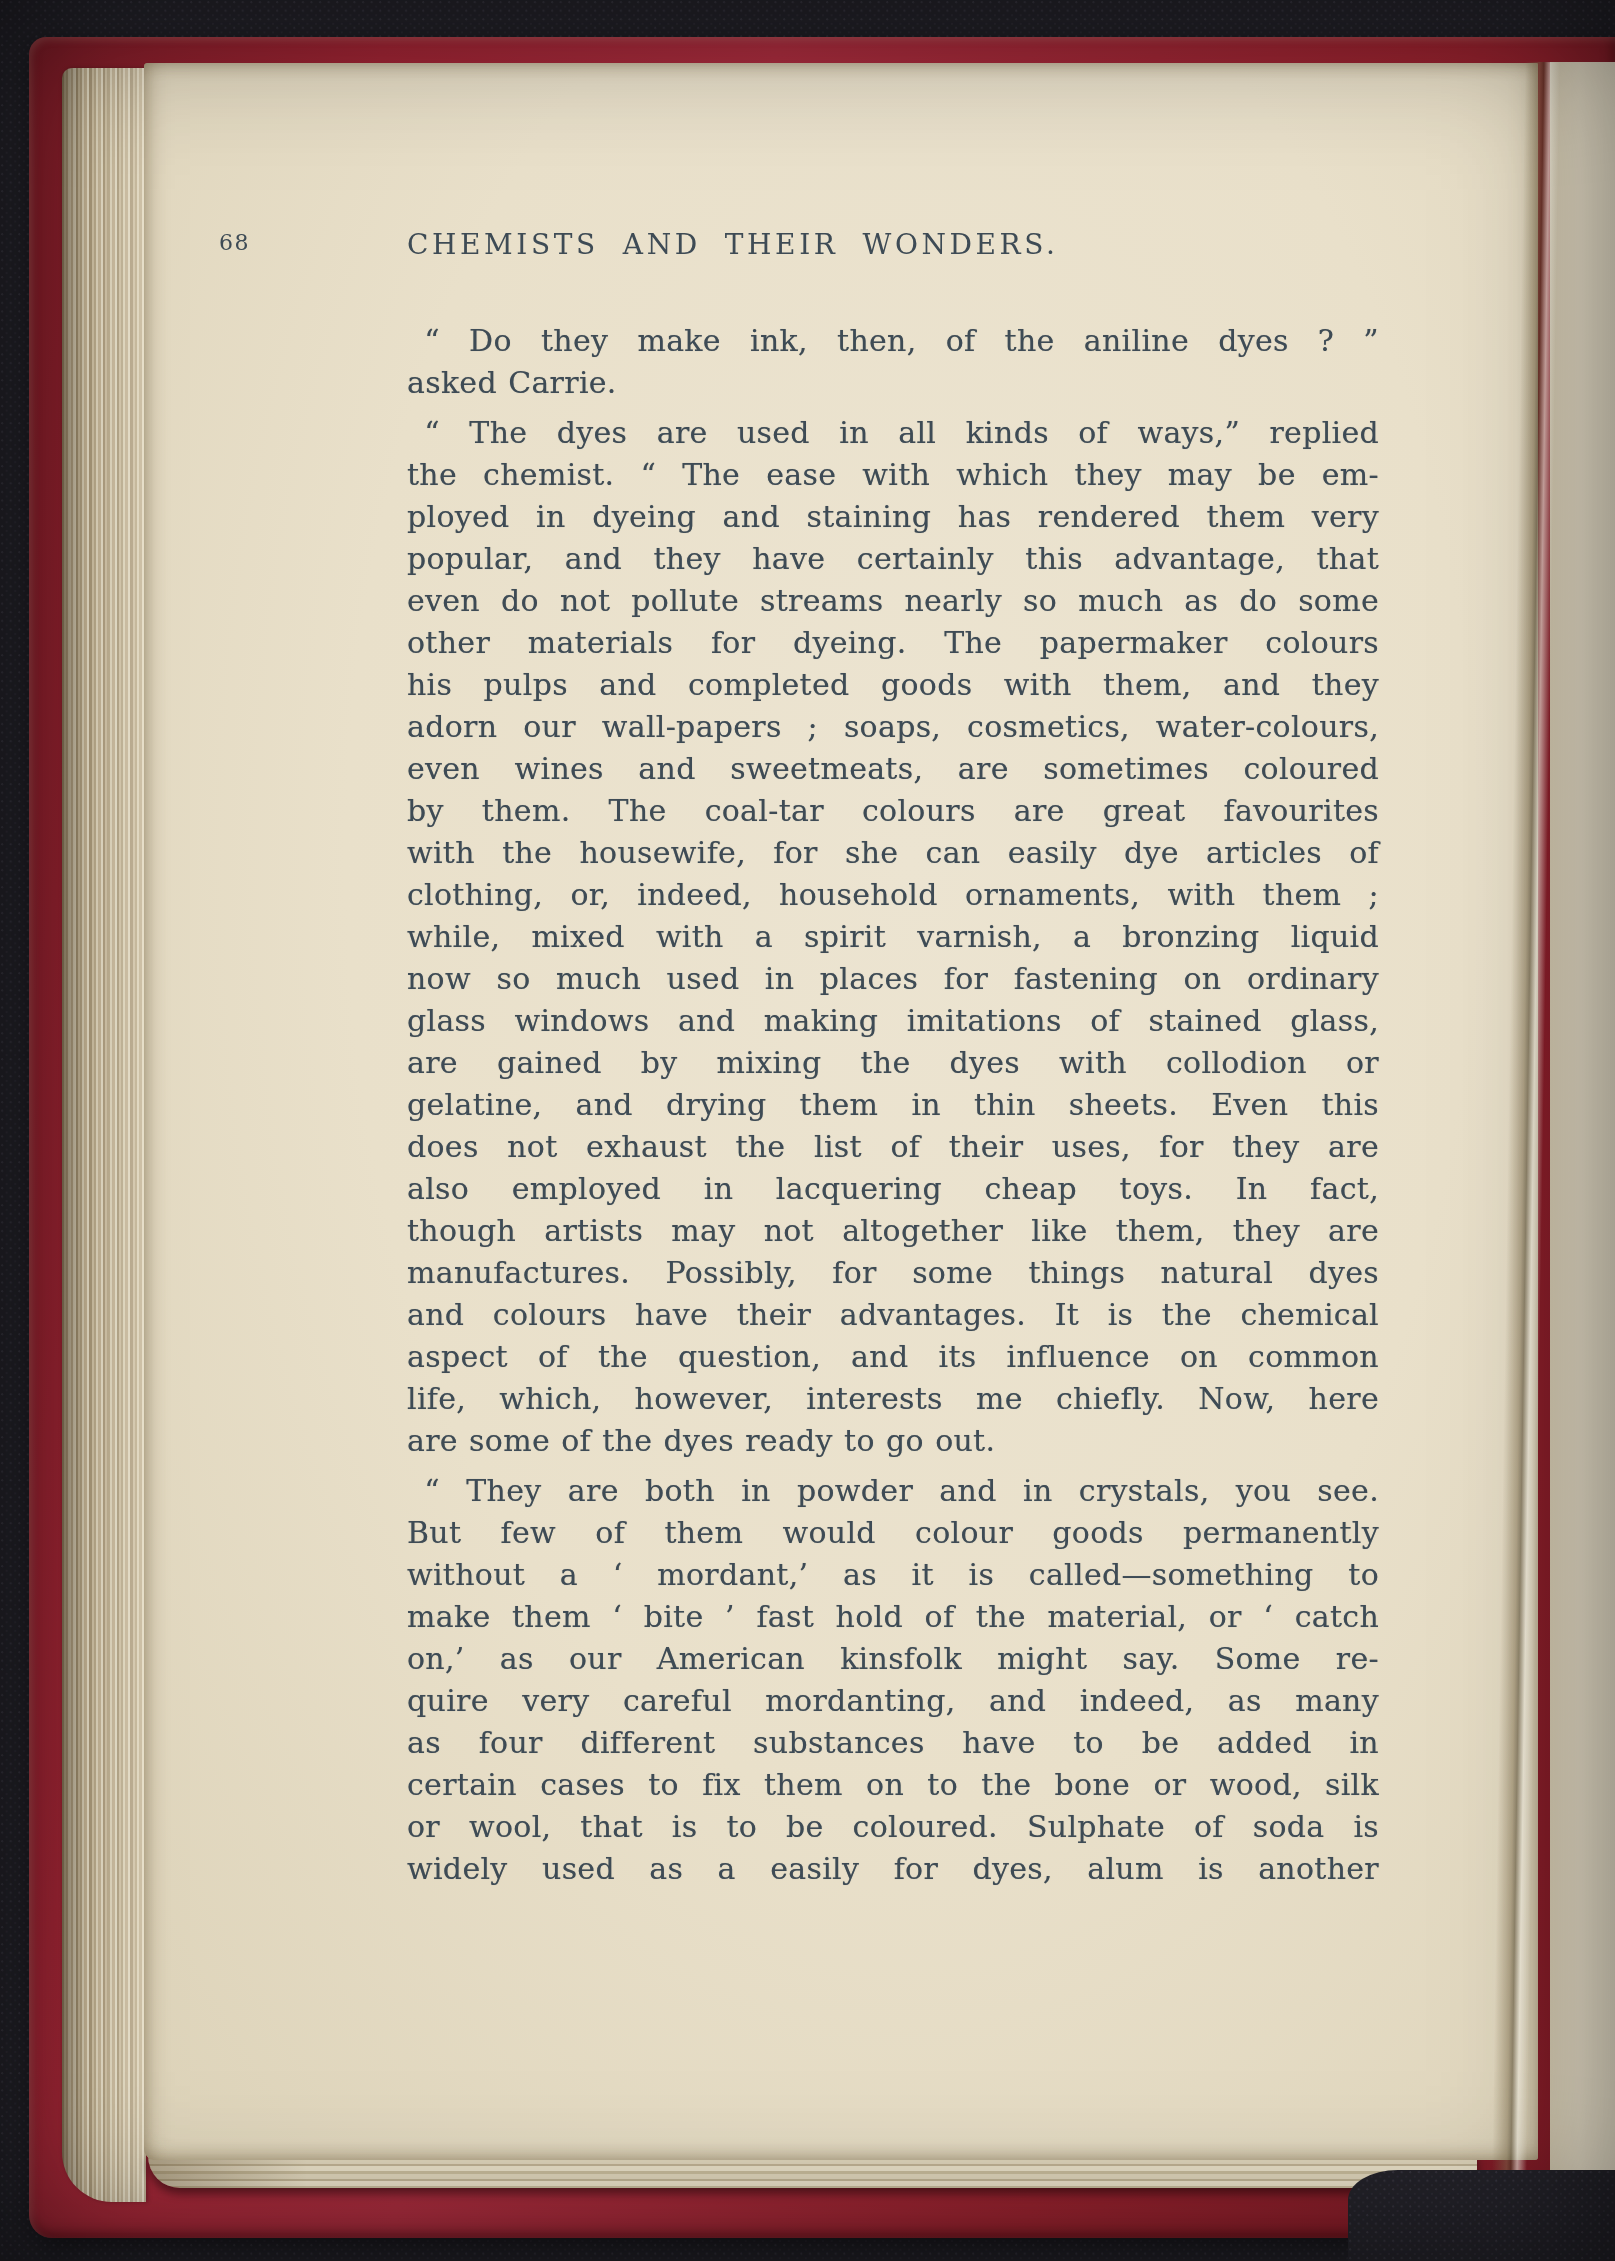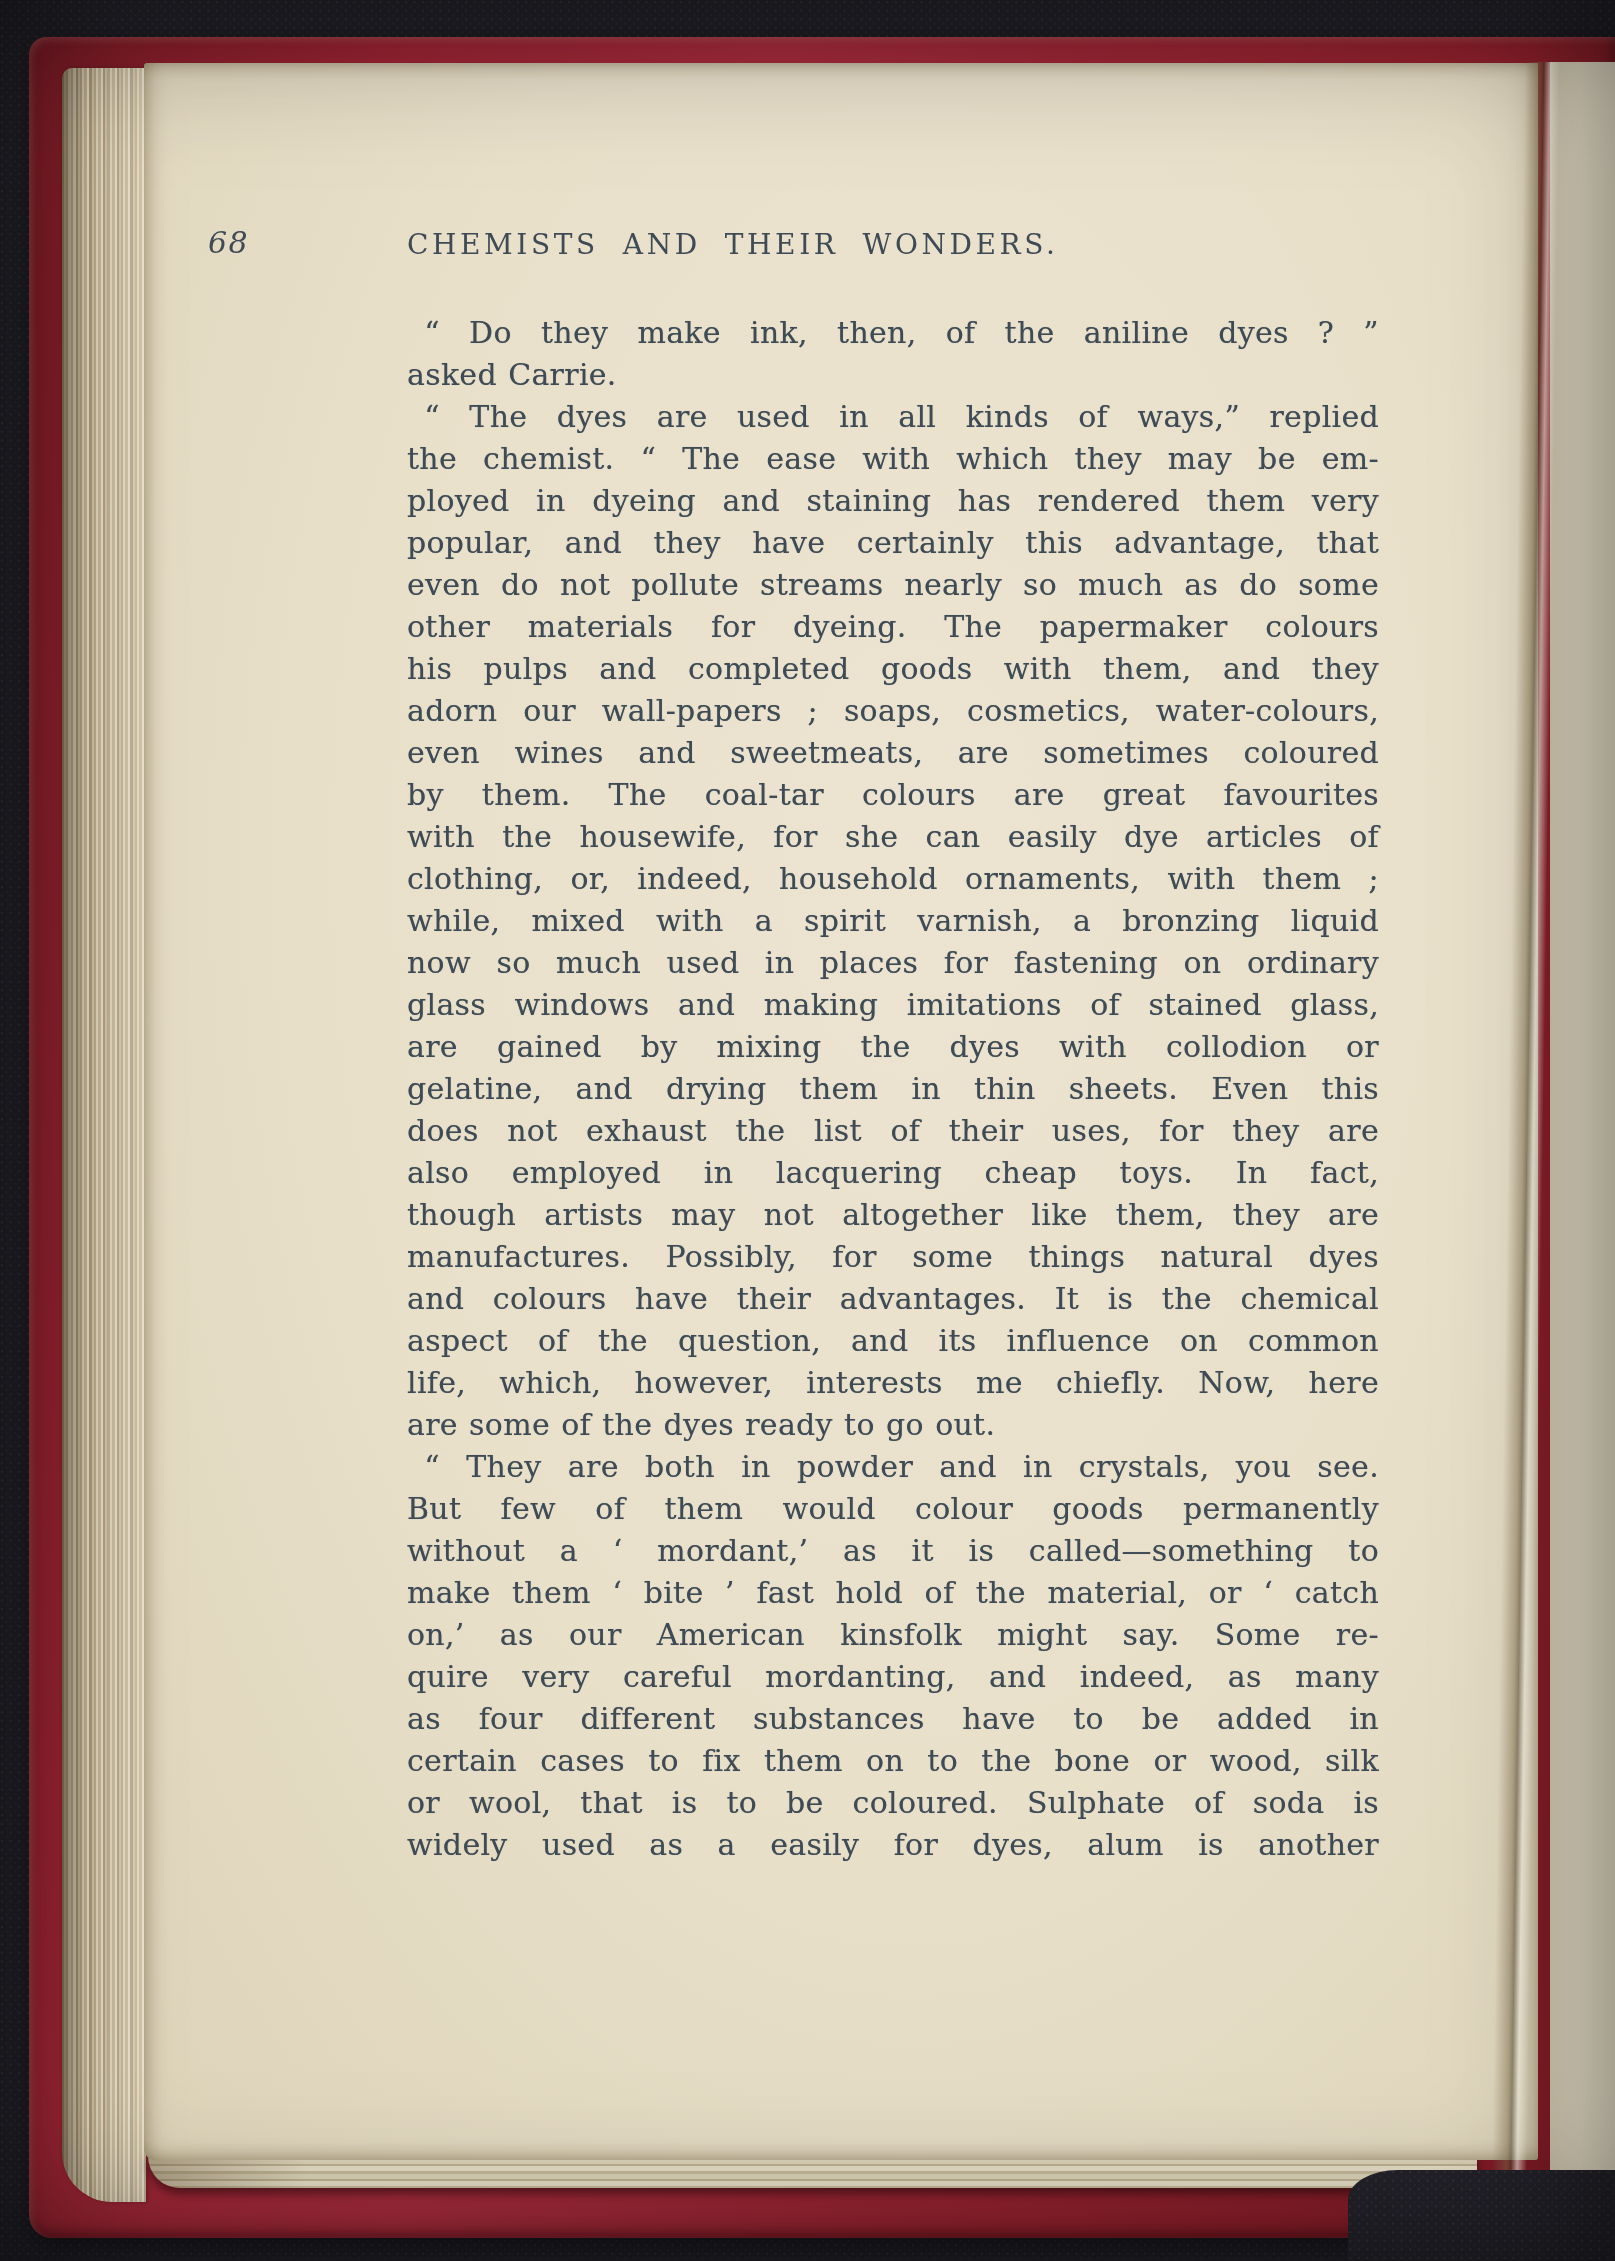--- a/index.html
+++ b/index.html
@@ -78,42 +78,41 @@
     position:absolute;right:0;bottom:0;width:268px;height:91px;
     background-color:var(--fabric,#232229);
     background-image:
       radial-gradient(circle at 2.2px 2.2px, #35333d 0.9px, transparent 1.3px),
       radial-gradient(circle at 6.5px 6.5px, #2c2a33 0.9px, transparent 1.3px);
     background-size:8.6px 8.6px;
     border-top-left-radius:50px 30px;
   }
   
   .pagenum{
-    position:absolute;left:64px;top:163px;
-    font-size:30px;line-height:33px;letter-spacing:1.4px;
+    position:absolute;left:75px;top:163px;
+    font-size:22px;line-height:33px;letter-spacing:1.4px;
     color:var(--ink,#3e4b55);
-    font-style:italic;
   }
   .running-head{
     position:absolute;left:263px;top:166px;width:972px;
     font-size:28px;line-height:32px;
     letter-spacing:3.6px;word-spacing:11.5px;
     color:var(--ink,#3e4b55);
   }
   .body-text{
     position:absolute;left:263px;top:249px;width:972px;
     font-size:30px;color:var(--ink,#3e4b55);
     letter-spacing:0.3px;word-spacing:1.4px;
   }
   .line{
     line-height:42px;
     text-align:justify;text-align-last:justify;
     text-shadow:0 0 0.7px rgba(52,64,74,.45);
   }
-  .line.indent{padding-left:17.3px;}
+  .line.indent{padding-left:17.3px;margin-top:8px;}
   .line.last{text-align-last:left;}
 </style>
 </head>
 <body>
 
 <div class="scene">
   <div class="cover"></div>
   <div class="stack-left"></div>
   <div class="stack-bottom"></div>
   <div class="right-page"></div>

